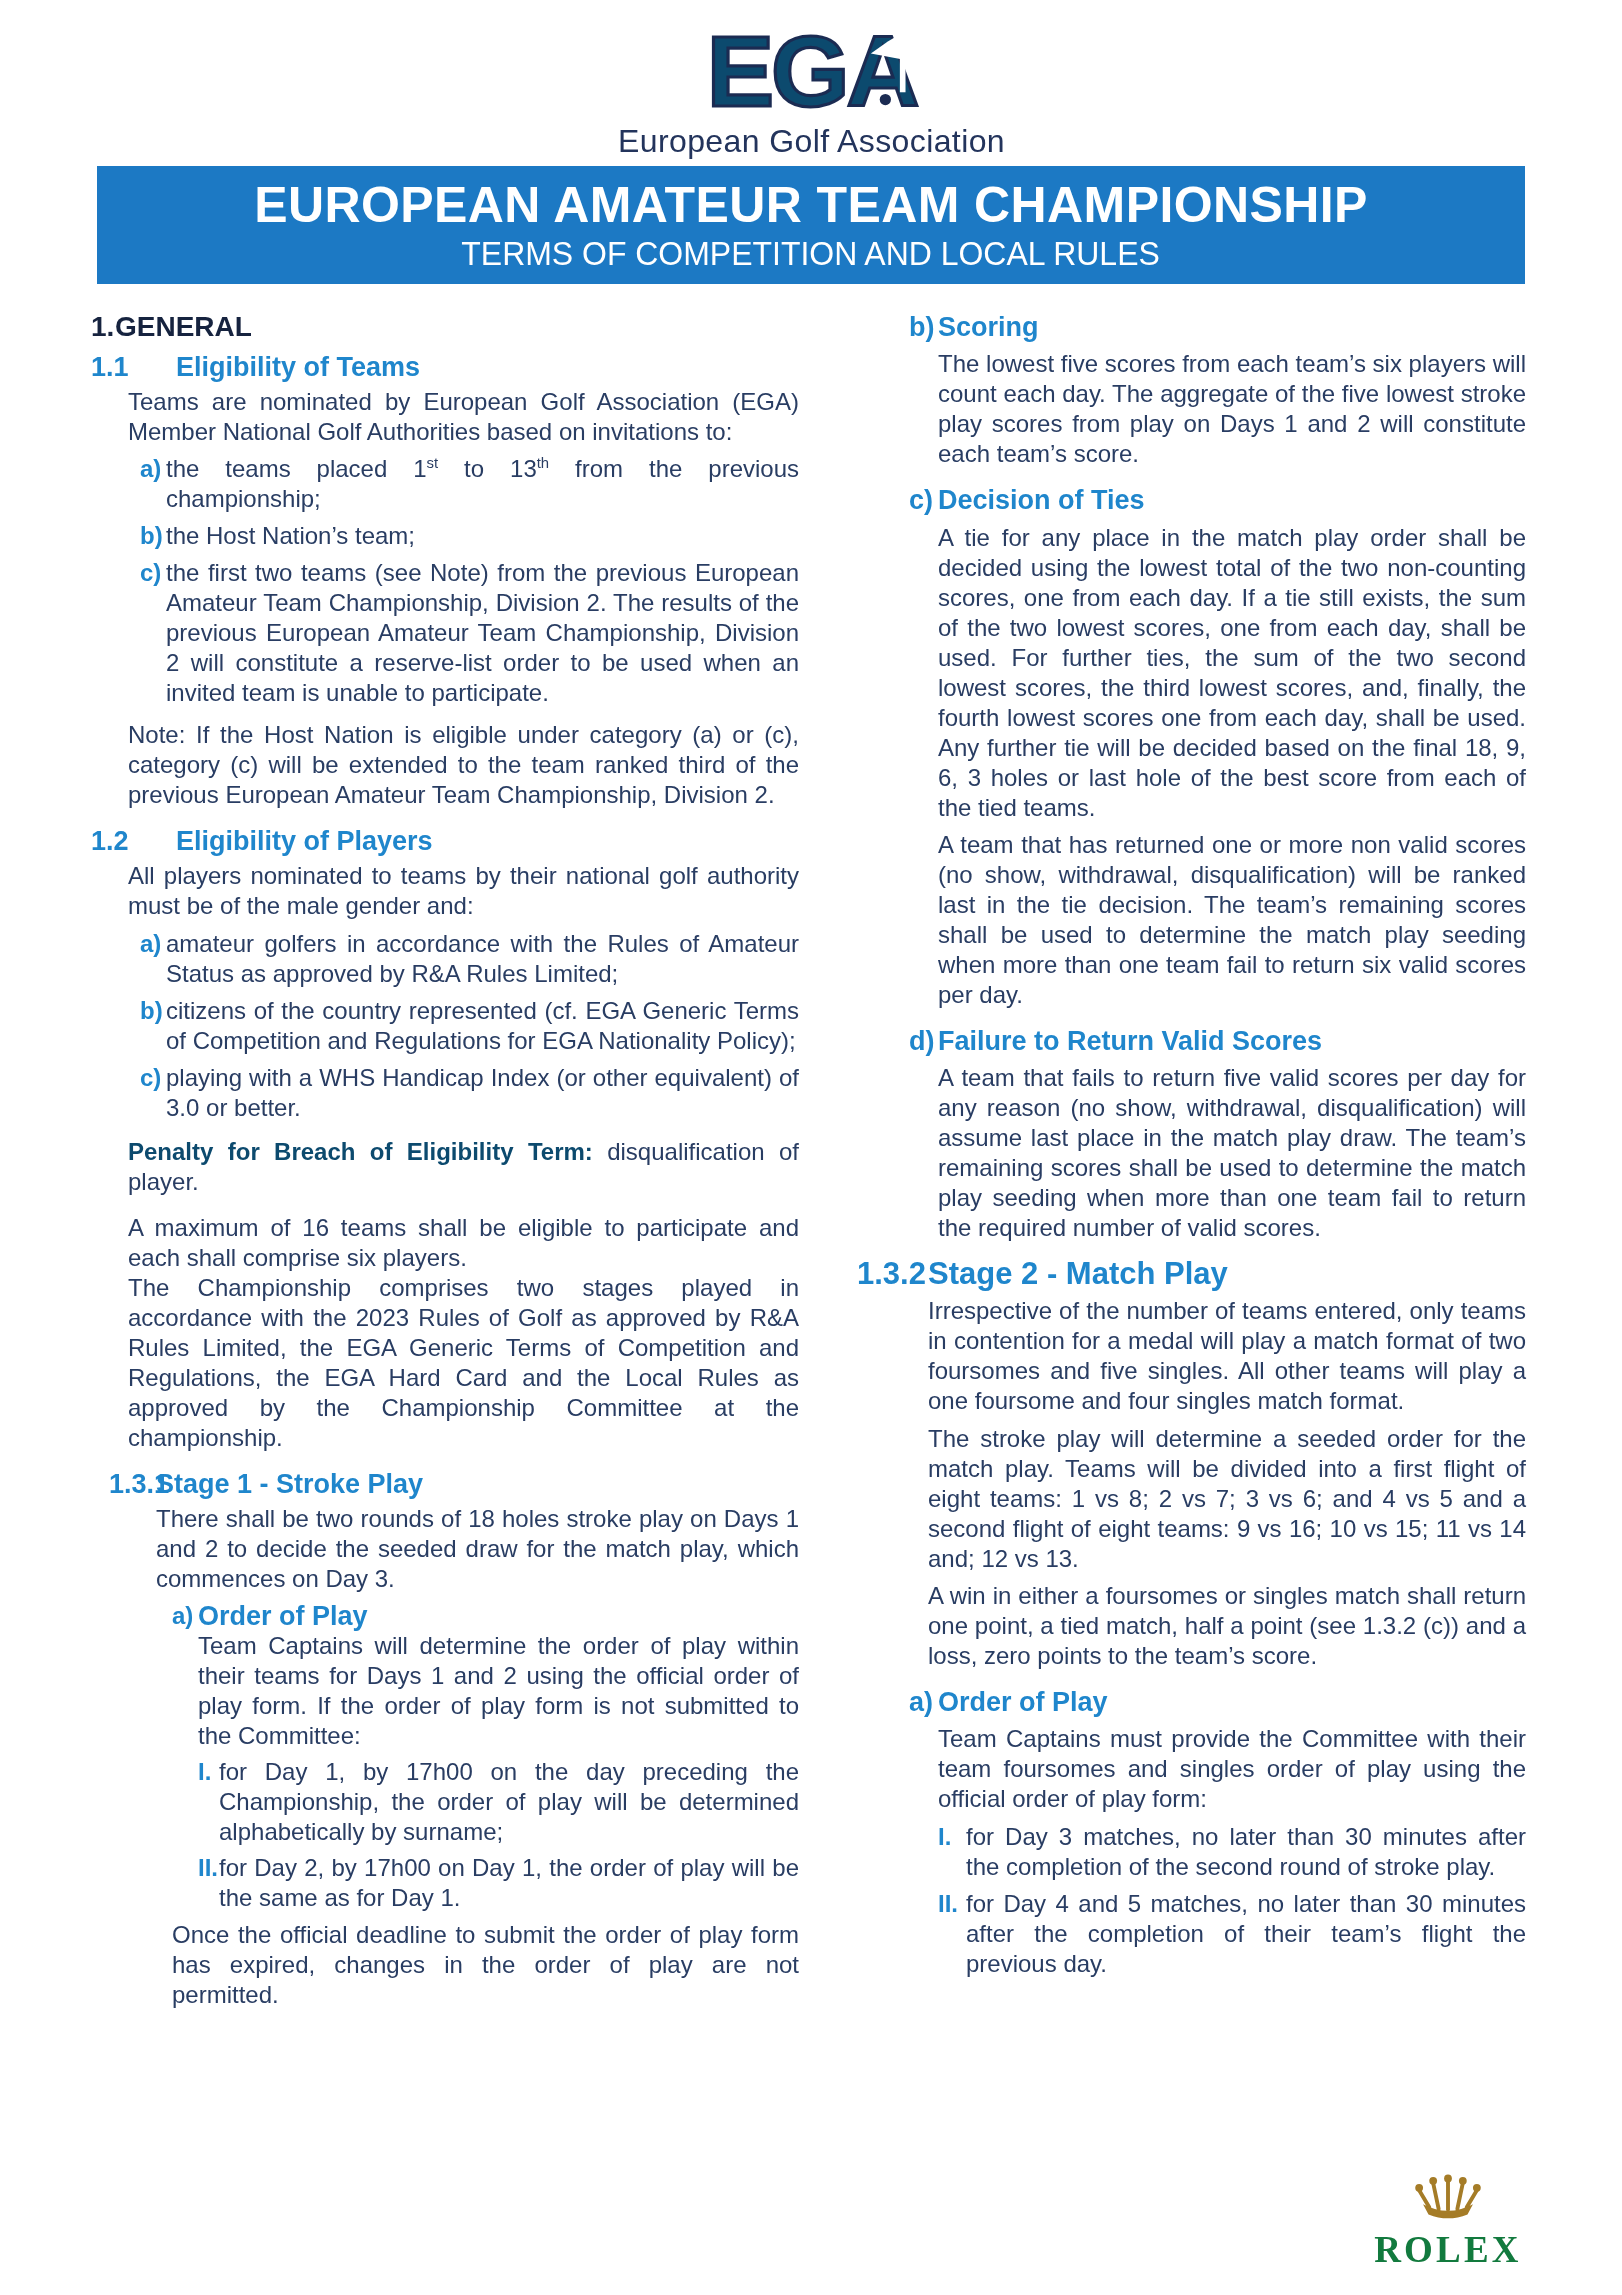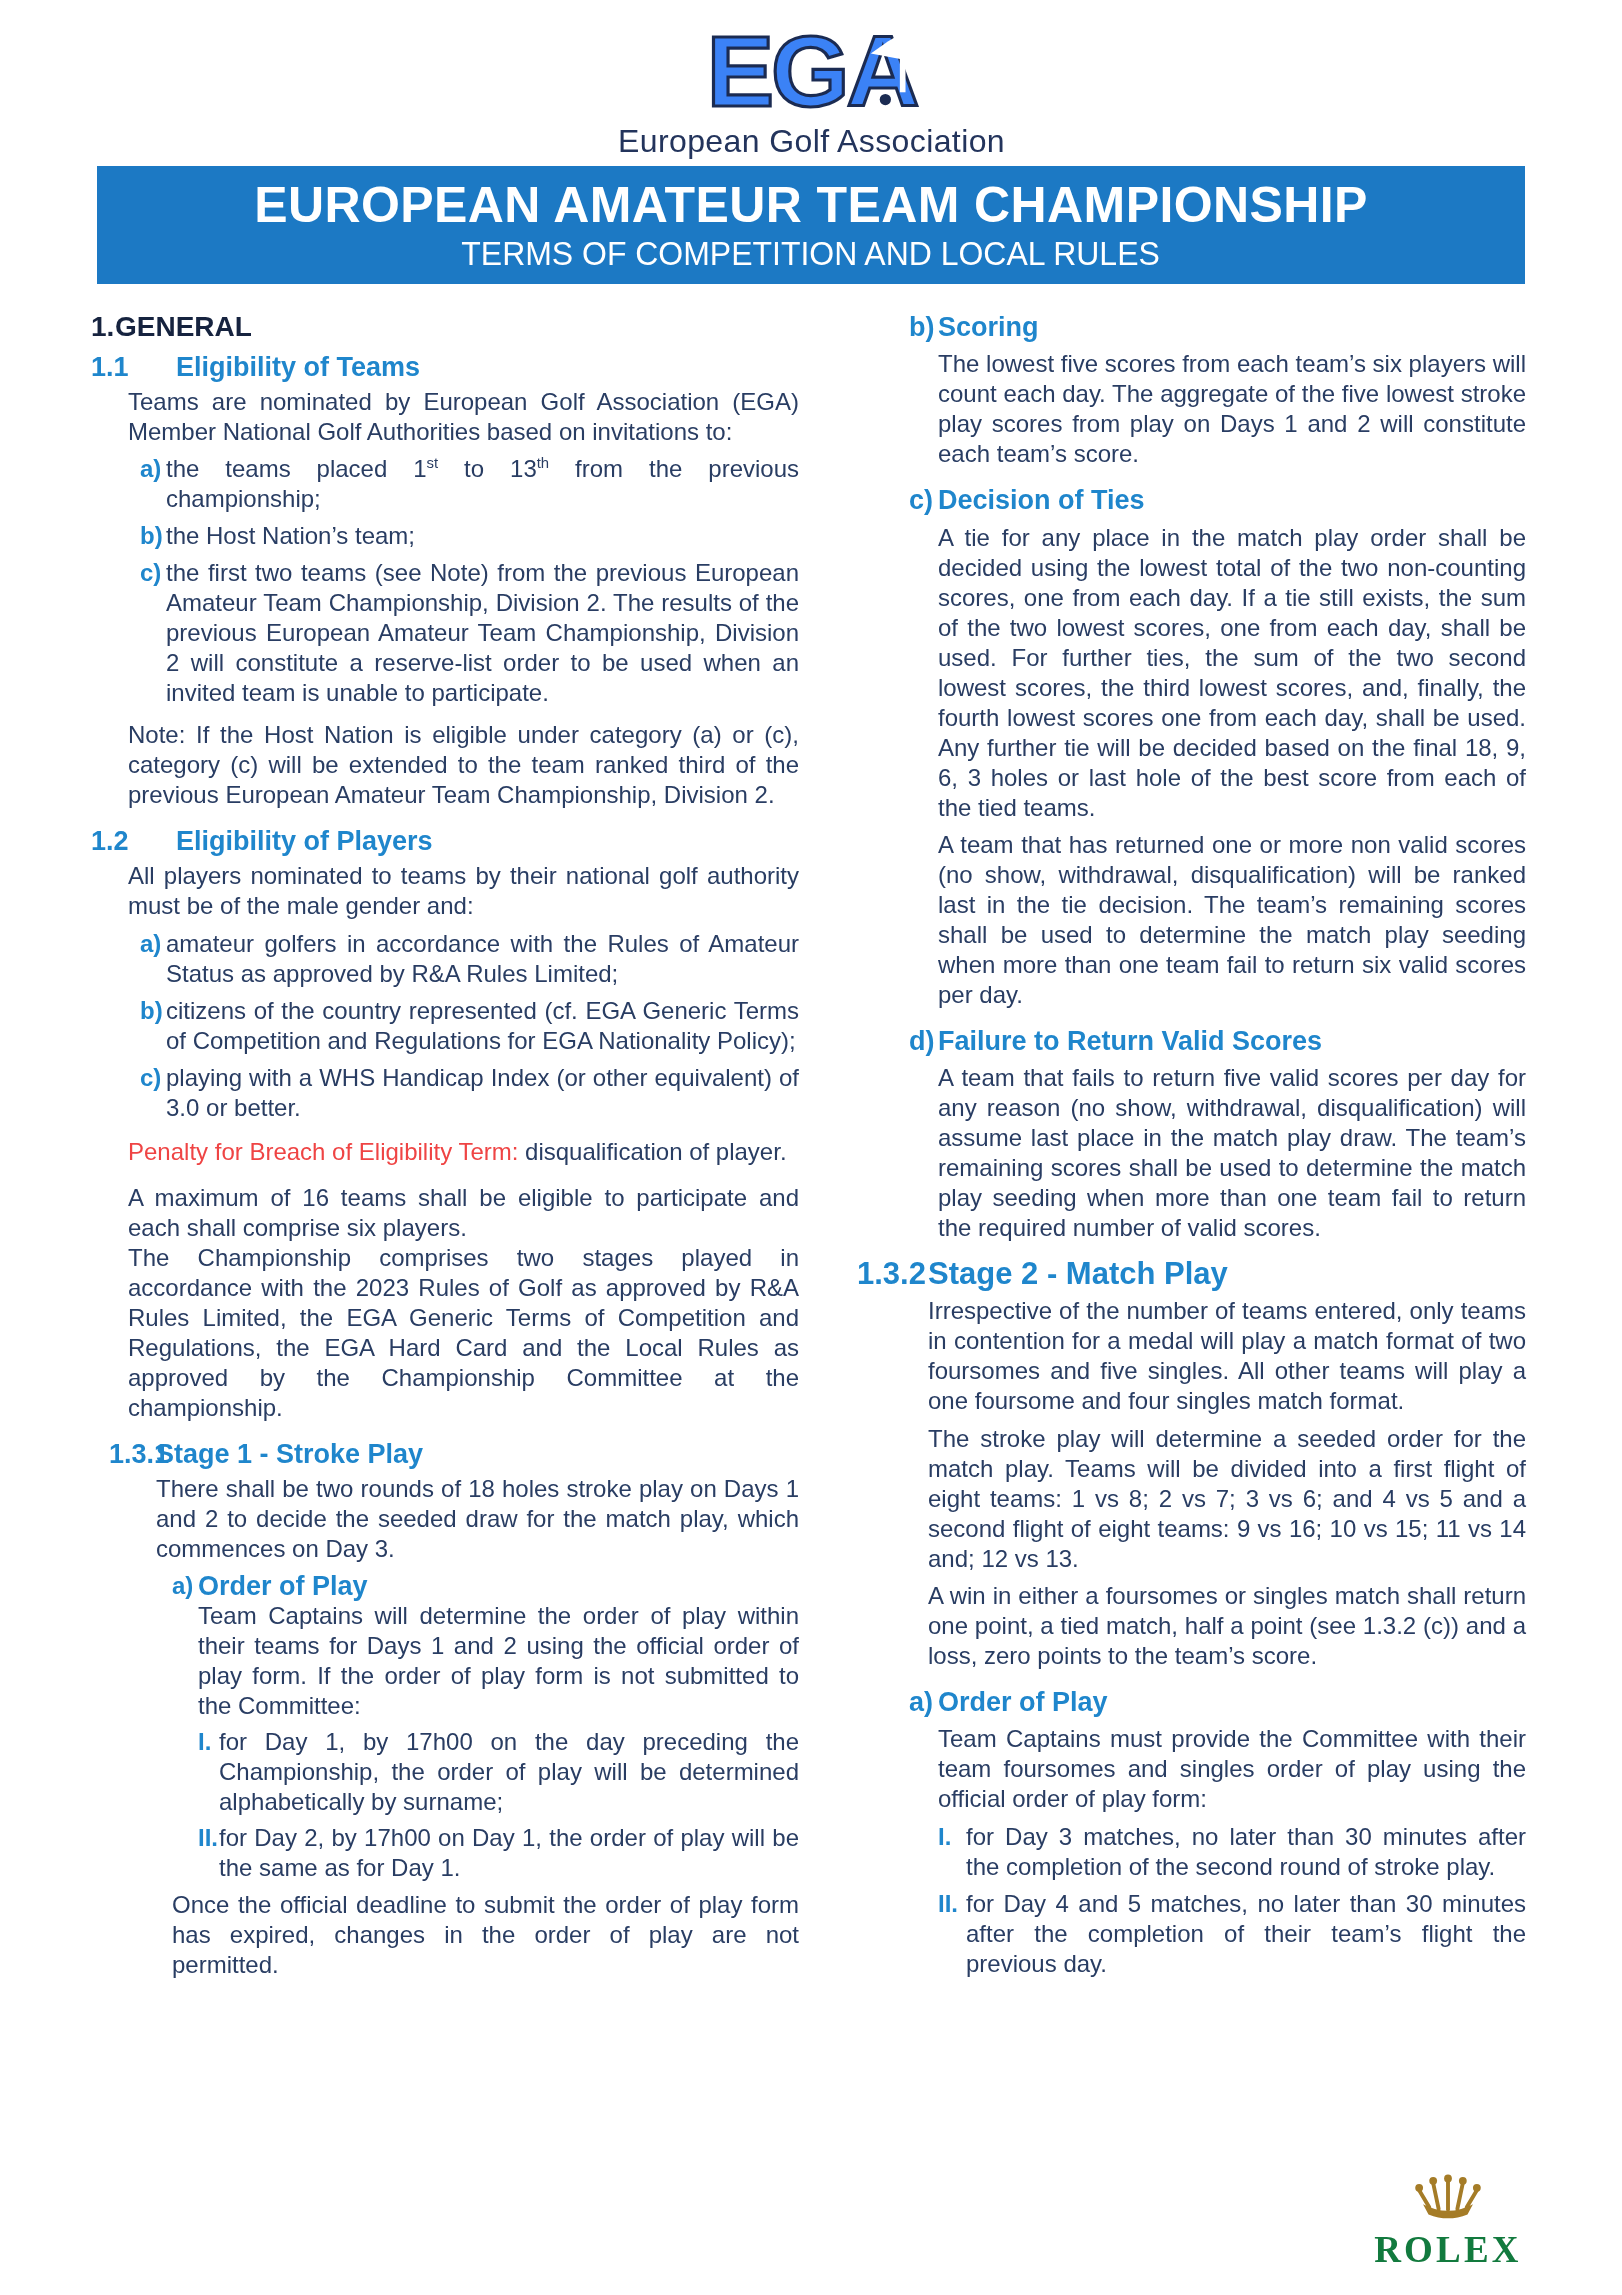--- a/index.html
+++ b/index.html
@@ -4,21 +4,21 @@
 <style>
   html,body{margin:0;padding:0;background:#ffffff;}
   .page{
     position:relative;width:1623px;height:2295px;background:#ffffff;
     font-family:"Liberation Sans","DejaVu Sans",sans-serif;color:#293d63;overflow:hidden;
   }
   
   .logo{position:absolute;top:21px;left:0;right:0;text-align:center;line-height:1;}
   .ega-wrap{position:relative;display:inline-block;}
   .ega-text{
-    font-size:101px;font-weight:700;letter-spacing:-3.2px;color:#3b82f6;
+    font-size:101px;font-weight:700;letter-spacing:-3.2px;color:#0c4a6e;
     -webkit-text-stroke:3.2px #1b2b52;line-height:1;
   }
   .ega-flag{position:absolute;right:0px;top:4.9px;}
   .ega-sub{font-size:32px;color:#23345c;margin-top:3.2px;letter-spacing:0.4px;}
   
   .banner{
     position:absolute;left:97px;top:166px;width:1428px;height:118px;background:#1c79c4;
     color:#ffffff;display:flex;flex-direction:column;align-items:center;justify-content:center;
   }
   .banner-title{font-size:50px;font-weight:700;letter-spacing:0.4px;line-height:1.1;}
@@ -36,21 +36,21 @@
   .h1num{width:24px;flex:none;}
   .sec{margin-top:16px;}
   .sechead{display:flex;font-size:27px;font-weight:700;color:#1f86cc;margin-bottom:4.9px;gap:48px;}
   .sechead .num{width:37px;flex:none;}
   .sbody{margin-left:37px;}
   .item{display:flex;margin-left:12px;margin-top:7.3px;}
   .item .marker{width:26px;flex:none;}
   .itext{flex:1;}
   .note{margin-top:12px;}
   .penalty{margin-top:14px;}
-  .plabel{font-weight:400;color:#ef4444;}
+  .plabel{font-weight:700;color:#0c4a6e;}
   .sec131head{display:flex;font-size:27px;font-weight:700;color:#1f86cc;margin:16px 0 4.9px 18px;}
   .sec131head .num{width:47px;flex:none;}
   .sbody131{margin-left:65px;}
   .item131{display:flex;margin-left:16px;margin-top:7.3px;}
   .item131 .marker{width:26px;flex:none;}
   .subhead{font-size:27px;font-weight:700;color:#1f86cc;}
   .ritem{display:flex;margin-top:5.7px;}
   .ritem .marker{width:21px;flex:none;}
   .rtext{flex:1;}
   .outro{margin-left:81px;margin-top:7.3px;}

